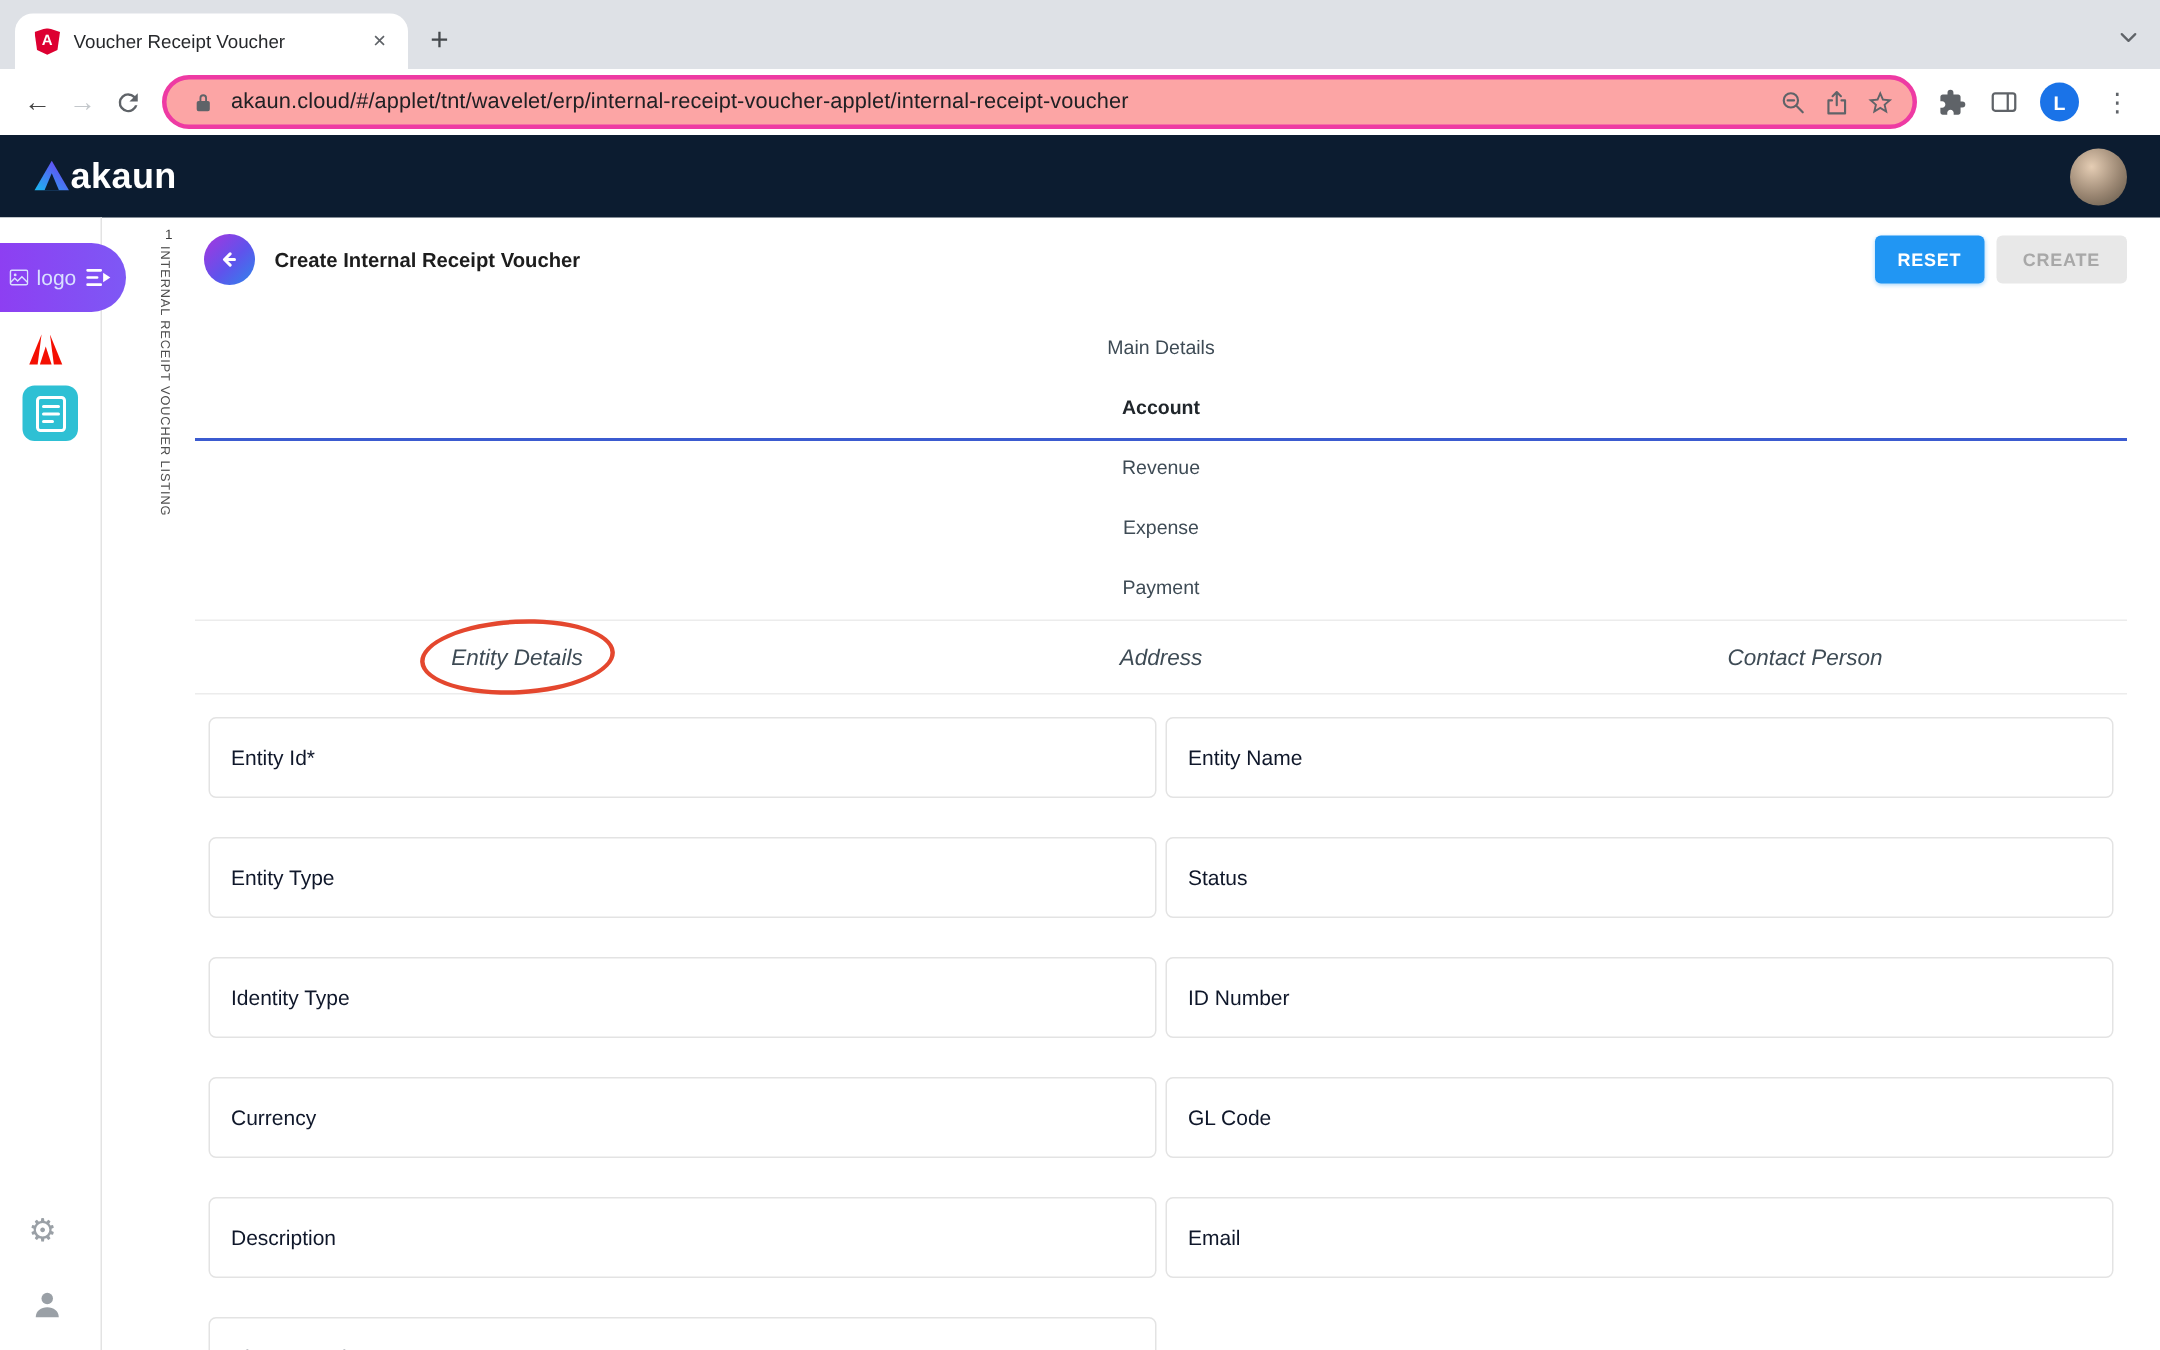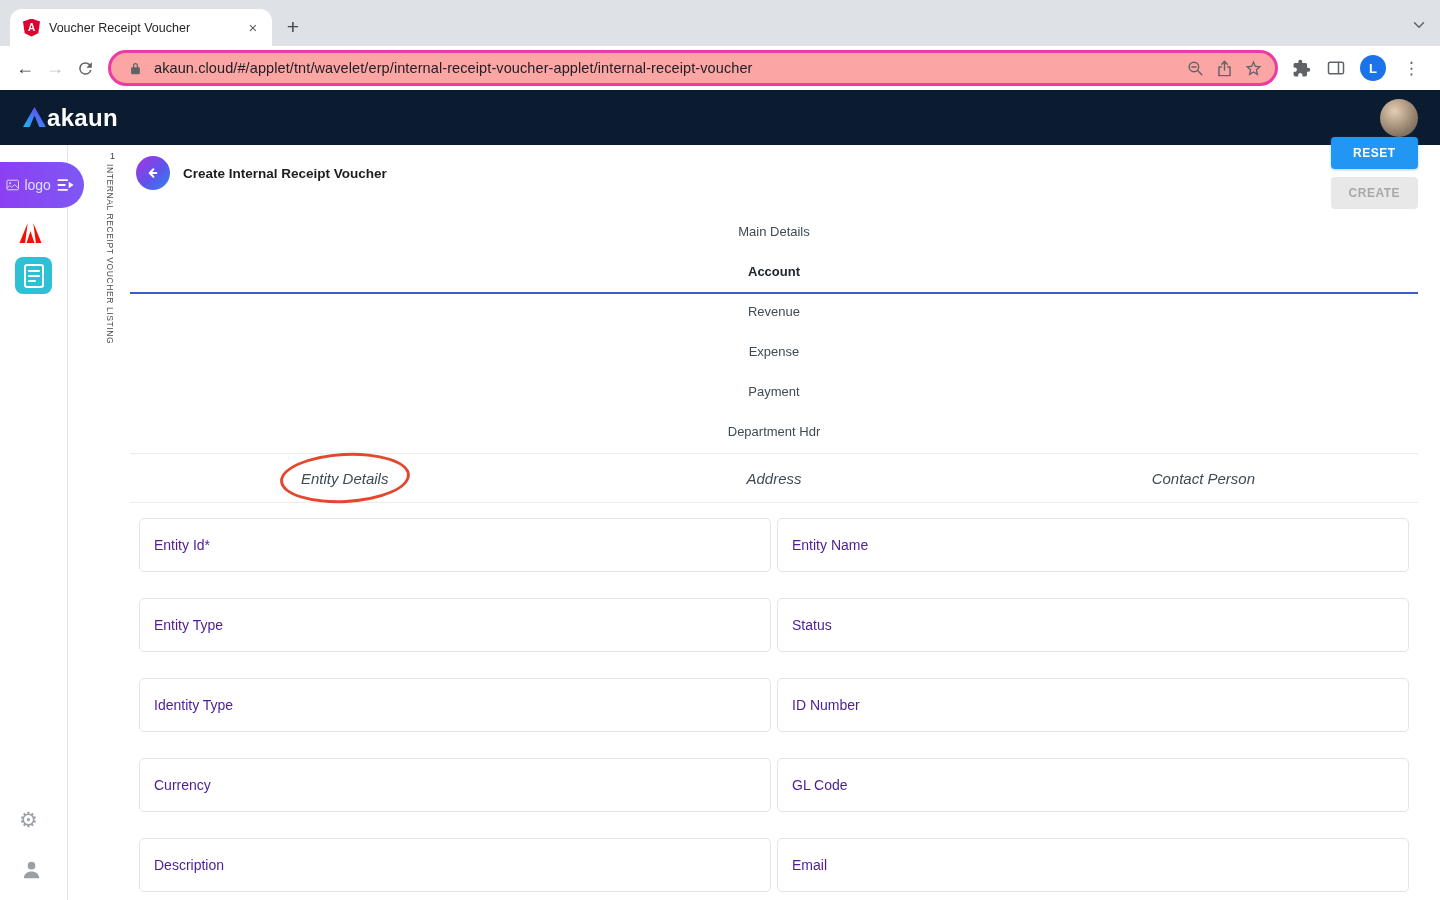--- a/index.html
+++ b/index.html
@@ -54,41 +54,41 @@
   .vstrip-num { position:absolute; top:6px; left:42px; font-size:9px; color:#3c3c3c; }
   .vstrip-text { position:absolute; top:19px; left:37px; writing-mode:vertical-rl; font-size:8.5px; letter-spacing:0.6px; color:#4e4e4e; white-space:nowrap; }
 
   .content { flex:1; padding-right:22px; position:relative; }
 
   .title-row { display:flex; align-items:center; margin-top:8px; height:40px; }
   .back-btn { width:34px; height:34px; margin-left:6px; border-radius:50%;
               background:linear-gradient(135deg,#a835de 0%,#5f53ec 55%,#2e86eb 100%);
               display:flex; align-items:center; justify-content:center; cursor:pointer; flex:0 0 auto; }
   .page-title { margin-left:13px; font-size:13.5px; font-weight:bold; color:#1d1d1d; }
-  .title-actions { margin-left:auto; display:flex; gap:8px;flex-direction:column; }
+  .title-actions { margin-left:auto; display:flex; gap:8px; }
   .btn { border:none; border-radius:4px; font-family:"Liberation Sans",sans-serif; font-size:12px; font-weight:bold;
          letter-spacing:0.5px; padding:9px 15px; cursor:pointer; }
   .btn-reset { background:#2196f3; color:#fff; box-shadow:0 1px 3px rgba(33,150,243,.4); }
   .btn-create { background:#e8e8e8; color:#a8a8a8; padding:9px 18px; cursor:default; }
 
   .tabs-row { display:flex; margin-top:20px; border-bottom:1px solid #ececec;flex-direction:column; }
   .tab-item { flex:1; text-align:center; font-size:13px; color:#3e4b55; padding:11px 0 14px; position:relative; cursor:pointer; }
   .tab-item.active { font-weight:bold; color:#20262b; }
   .tab-item.active::after { content:""; position:absolute; left:0; right:0; bottom:-1px; height:2px; background:#3b5bd0; }
 
   .subtabs-row { display:flex; border-bottom:1px solid #ececec; }
   .subtab { flex:1; text-align:center; font-size:15px; color:#3e4b55; padding:16px 0 15px; position:relative; cursor:pointer;font-style:italic; }
   .annotation-ellipse { position:absolute; width:130px; height:50px; left:50%; top:50%;
                         transform:translate(-50%,-50%) rotate(-3deg); border:3px solid #e4472e; border-radius:50%;
                         pointer-events:none; }
 
   .form-grid { display:grid; grid-template-columns:1fr 1fr; column-gap:6px; row-gap:26px; margin:15px 9px 0 9px; }
   .field { height:54px; border:1px solid #e3e3e3; border-radius:5px; background:#fff; display:flex; align-items:center;
            padding:0 14px; cursor:text; }
-  .field-label { font-size:14px; color:#4c1d95; }
+  .field-label { font-size:14px; color:#0f172a; }
 
   .scroll-line { margin-top:28px; height:3px; background:#d8d8d8; border-radius:2px; cursor:pointer; }
 
   svg { display:block; }
 </style>
 </head>
 <body>
 
 <div class="screen">
 
@@ -237,21 +237,20 @@
           <button class="btn btn-create">CREATE</button>
         </div>
       </div>
 
       <div class="tabs-row">
         <div class="tab-item">Main Details</div>
         <div class="tab-item active">Account</div>
         <div class="tab-item">Revenue</div>
         <div class="tab-item">Expense</div>
         <div class="tab-item">Payment</div>
-        <div class="tab-item">Department Hdr</div>
       </div>
 
       <div class="subtabs-row">
         <div class="subtab">
           <span>Entity Details</span>
           <span class="annotation-ellipse"></span>
         </div>
         <div class="subtab">Address</div>
         <div class="subtab">Contact Person</div>
       </div>

